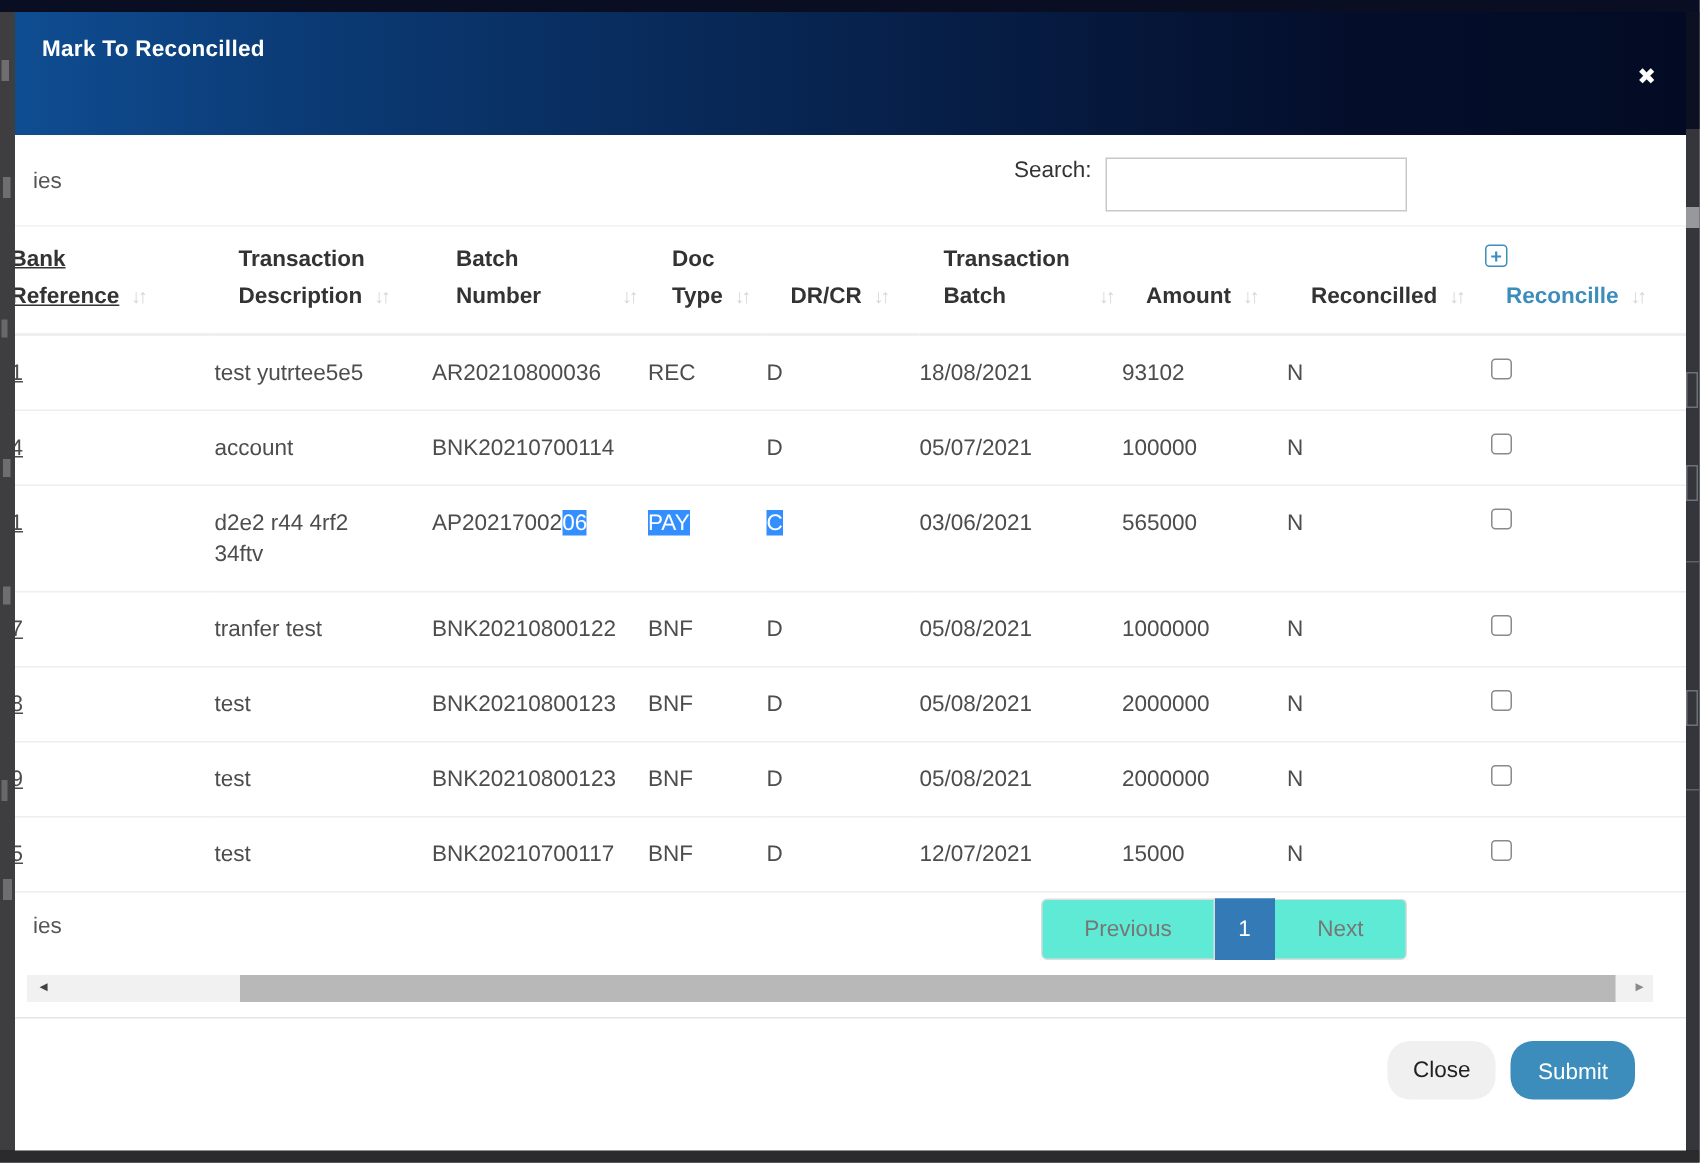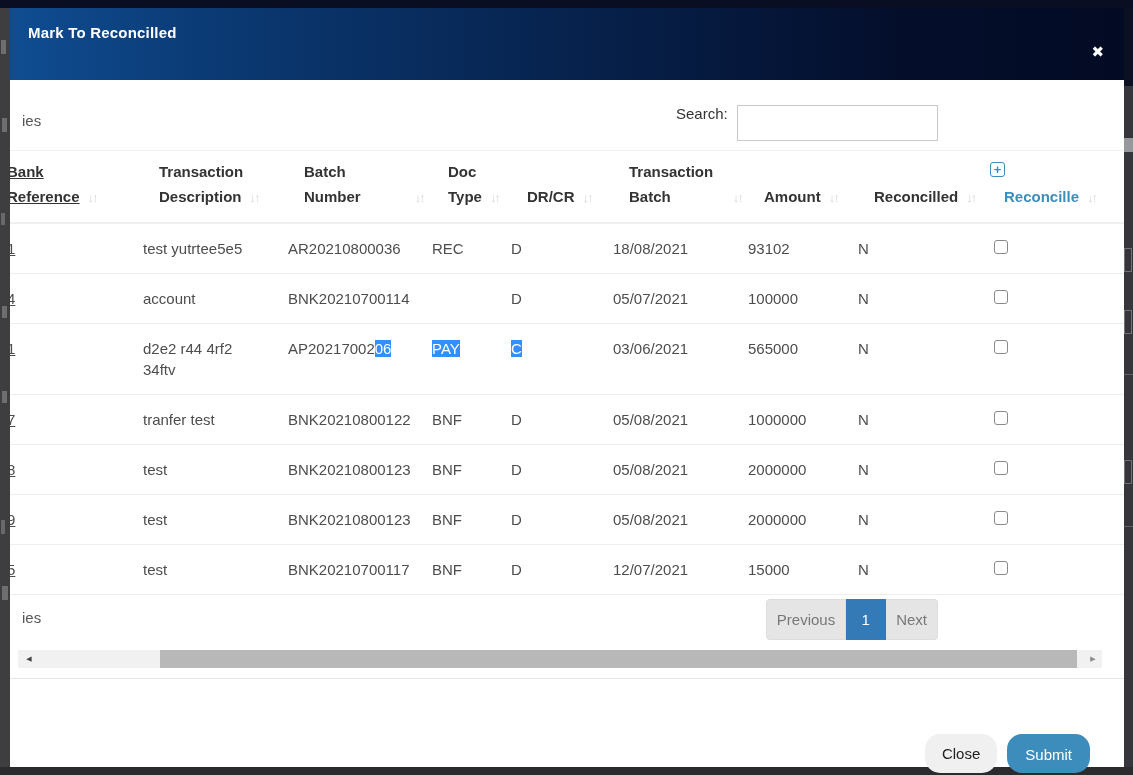--- a/index.html
+++ b/index.html
@@ -18,21 +18,21 @@
   
   .strip{position:absolute;z-index:1;}
   .strip-top{left:0;top:0;width:1133px;height:8px;background:#0a0e22;}
   .strip-bottom{left:0;top:767px;width:1133px;height:8px;background:#2b2b2d;}
   .strip-left{left:0;top:8px;width:10px;height:759px;background:#3e3e40;}
   .strip-right{right:0;top:8px;width:9px;height:759px;background:#35363c;}
   .frag{position:absolute;}
   
   .modal{position:absolute;left:10px;top:8px;width:1114px;height:759px;background:#fff;z-index:2;}
   .modal-header{
-    position:relative;height:72px;
+    position:relative;height:82px;
     background:linear-gradient(90deg,var(--header-grad-start) 0%,#0b3a74 18%,#072450 48%,var(--header-grad-end) 80%,#030b24 100%);
   }
   .modal-title{color:#fff;font-size:15px;font-weight:bold;padding:16px 0 0 18px;letter-spacing:.2px;}
   .close-btn{
     position:absolute;right:20px;top:36px;color:#fff;font-size:15px;font-weight:bold;
     background:none;border:none;line-height:1;cursor:pointer;font-family:inherit;
   }
   
   .entries-top{position:absolute;left:12px;top:104px;font-size:15px;color:#555;}
   .search-wrap{position:absolute;left:666px;top:97px;display:flex;align-items:flex-start;}
@@ -72,22 +72,22 @@
   .desc2{display:block;}
   .sel{background:var(--selection);color:#fff;}
   input[type=checkbox].rec-cb{
     appearance:none;-webkit-appearance:none;width:14px;height:14px;margin-left:6px;
     border:1px solid #8a8a8a;border-radius:3px;background:#fff;cursor:pointer;display:inline-block;
   }
   
   .entries-bottom{position:absolute;left:12px;top:601px;font-size:15px;color:#555;}
   .pagination{position:absolute;top:591px;right:186px;display:flex;}
   .page-btn{
-    background:#e5e5e5;border:1px solid #ddd;color:#777;font-size:15px;height:41px;
-    line-height:39px;padding:0 10px;cursor:pointer;font-family:inherit;
+    background:#5eead4;border:1px solid #ddd;color:#777;font-size:15px;height:41px;
+    line-height:39px;padding:0 28px;cursor:pointer;font-family:inherit;
   }
   .page-btn.prev{border-radius:4px 0 0 4px;}
   .page-btn.active{
     background:var(--pagination-active);border-color:var(--pagination-active);
     color:#fff;width:40px;padding:0;text-align:center;border-left:none;
   }
   .page-btn.next{border-radius:0 4px 4px 0;border-left:none;}
   
   .hscroll{position:absolute;left:8px;top:642px;width:1084px;height:18px;background:#f1f1f1;}
   .hscroll .thumb{position:absolute;left:142px;top:0;width:917px;height:18px;background:#b8b8b8;cursor:pointer;}
@@ -96,21 +96,21 @@
     text-align:center;cursor:pointer;
   }
   .hscroll .arrow-left{left:4px;color:#424242;}
   .hscroll .arrow-right{right:2px;color:#8a8a8a;}
   
   .modal-footer{
     position:absolute;left:0;top:670px;width:1114px;border-top:1px solid #e5e5e5;
     display:flex;justify-content:flex-end;align-items:flex-start;
     padding:15px 34px 0 0;gap:10px;
   }
-  .btn{height:39px;border:none;border-radius:15px;font-size:15px;cursor:pointer;font-family:inherit;margin-top:40px;}
+  .btn{height:39px;border:none;border-radius:15px;font-size:15px;cursor:pointer;font-family:inherit;}
   .btn-close{background:#f0f0f0;color:#212121;padding:0 17px;}
   .btn-submit{background:var(--accent);color:#ffffff;padding:12px 18px;}
 </style>
 </head>
 <body>
 
 <div class="strip strip-top"></div>
 <div class="strip strip-left">
   <div class="frag" style="left:1px;top:32px;width:5px;height:14px;background:#6e6e70;"></div>
   <div class="frag" style="left:2px;top:110px;width:5px;height:14px;background:#6e6e70;"></div>

